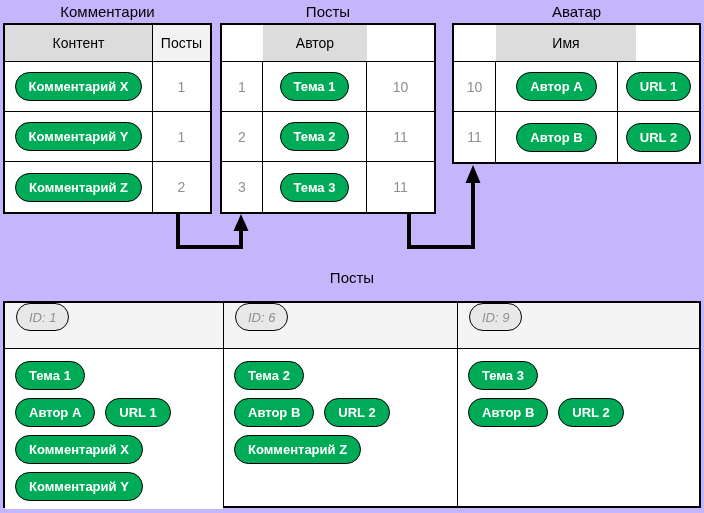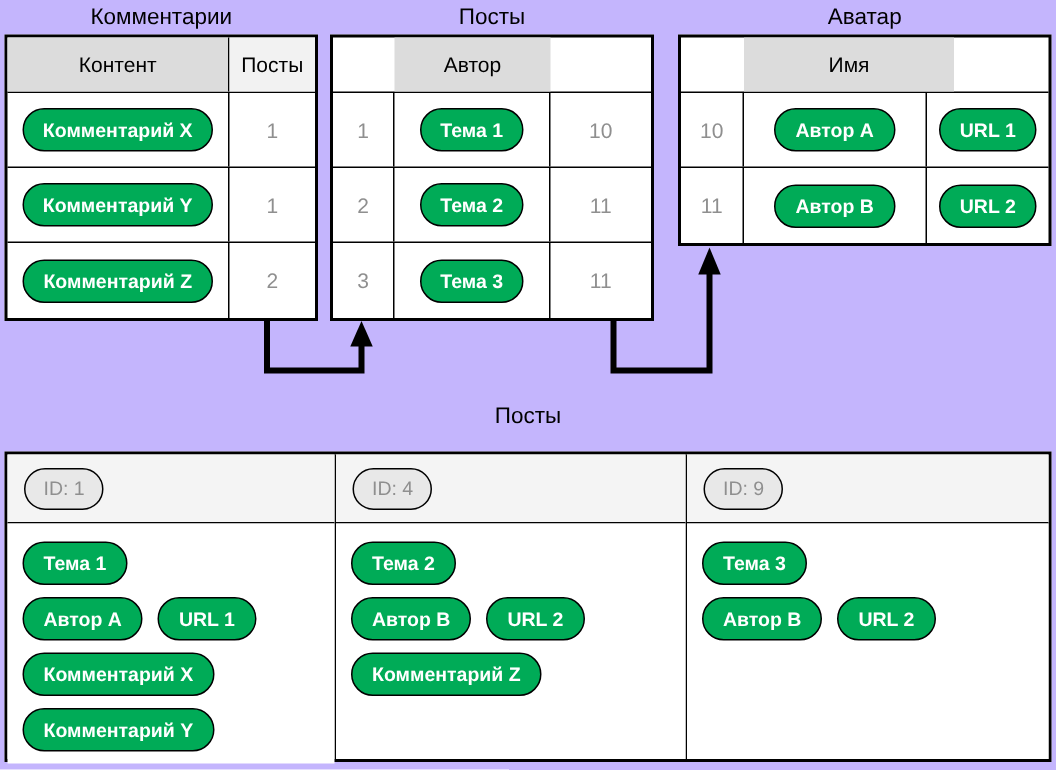--- a/index.html
+++ b/index.html
@@ -35,21 +35,21 @@
   .pill.green { background:var(--c-green); color:#ffffff; }
   .pill.gray  { background:var(--c-pill_gray); color:var(--c-muted); font-weight:normal; height:28px; padding:0 12px; font-size:13px; }
   
   .arrows { position:absolute; left:0; top:0; pointer-events:none; }
   
   .bigbox { position:absolute; border:2px solid #000; background:#fff; display:flex; }
   .bcol { border-right:1.5px solid #000; display:flex; flex-direction:column; }
   .bcol:last-child { border-right:none; }
   .bhead {
     height:46px; background:var(--c-band); border-bottom:1.5px solid #000;
-    display:flex; align-items:center; padding-left:11px; flex:0 0 auto;
+    display:flex; padding-left:11px; flex:0 0 auto;font-style:italic;
   }
   .bbody {
     flex:1; padding:12px 10px 8px 10px; background:#fff;
     display:flex; flex-direction:column; gap:8px; align-items:flex-start;
   }
   .prow { display:flex; gap:10px; }
 </style>
 </head>
 <body>
 
@@ -168,21 +168,21 @@
             <span class="pill green">Комментарий X</span>
           </div>
         <div class="prow">
             <span class="pill green">Комментарий Y</span>
           </div>
       </div>
     </div>
 
     <div class="bcol" style="width:234px;">
       <div class="bhead">
-        <span class="pill gray">ID: 4</span>
+        <span class="pill gray">ID: 6</span>
       </div>
       <div class="bbody">
         <div class="prow">
             <span class="pill green">Тема 2</span>
           </div>
         <div class="prow">
           <span class="pill green">Автор B</span>
           <span class="pill green">URL 2</span>
         </div>
         <div class="prow">

